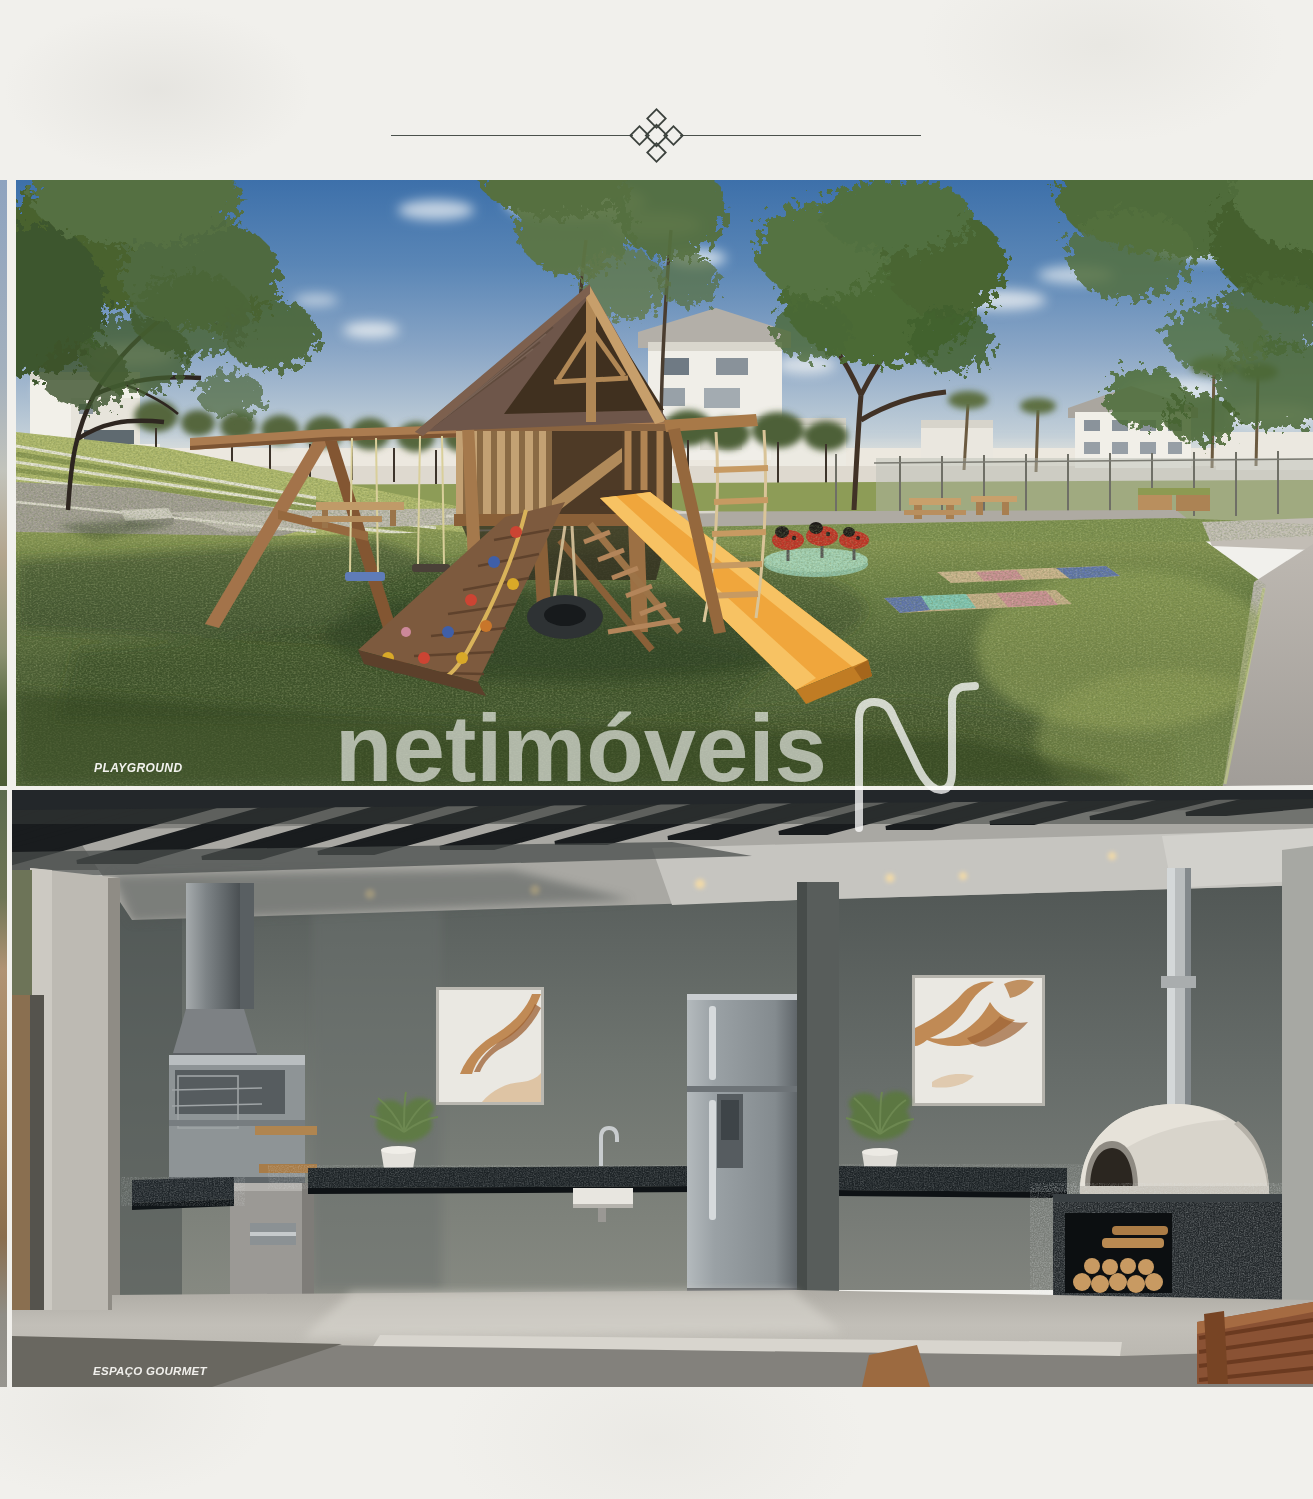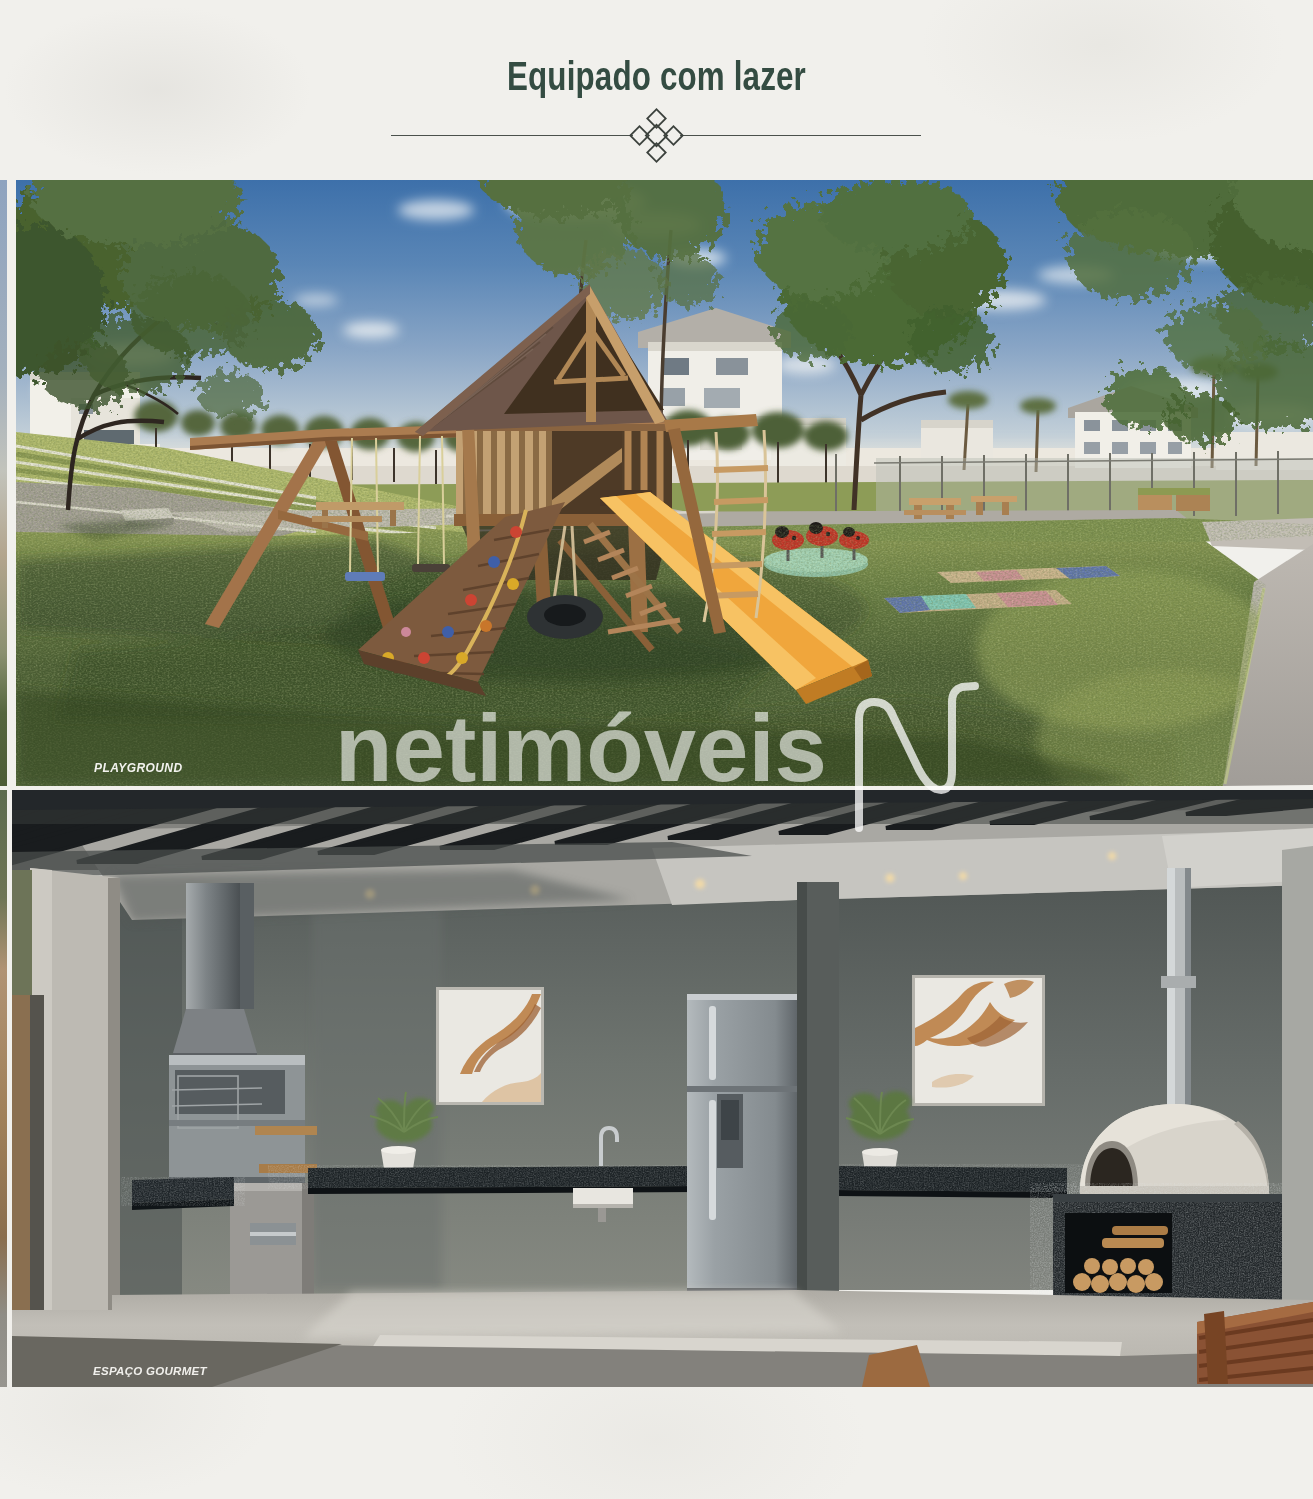--- a/index.html
+++ b/index.html
@@ -10,24 +10,20 @@
       radial-gradient(260px 140px at 84% 3%, rgba(200,198,190,.20), rgba(200,198,190,0) 70%),
       radial-gradient(300px 160px at 50% 96%, rgba(205,203,196,.18), rgba(205,203,196,0) 70%),
       radial-gradient(240px 130px at 8% 94%, rgba(198,196,189,.16), rgba(198,196,189,0) 70%),
       #f1f0ec;}
   .abs{position:absolute;}
 </style>
 </head>
 <body>
 <div id="page">
 
-  <div class="abs" style="left:0;top:53px;width:1313px;text-align:center;">
-    <span style="display:inline-block;transform:scaleX(0.765);transform-origin:center;
-      font-size:41px;font-weight:bold;color:#344c42;letter-spacing:0.2px;">Equipado com lazer</span>
-  </div>
 
   <svg class="abs" style="left:0;top:105px;" width="1313" height="62" viewBox="0 0 1313 62">
 
     <g stroke="#4b514c" stroke-width="1.2" fill="none">
       <line x1="391" y1="30.5" x2="633" y2="30.5"></line>
       <line x1="680" y1="30.5" x2="921" y2="30.5"></line>
     </g>
 
     <g stroke="#3c423d" stroke-width="1.8" fill="none">
       <rect x="649" y="23" width="15" height="15" transform="rotate(45 656.5 30.5)"></rect>

